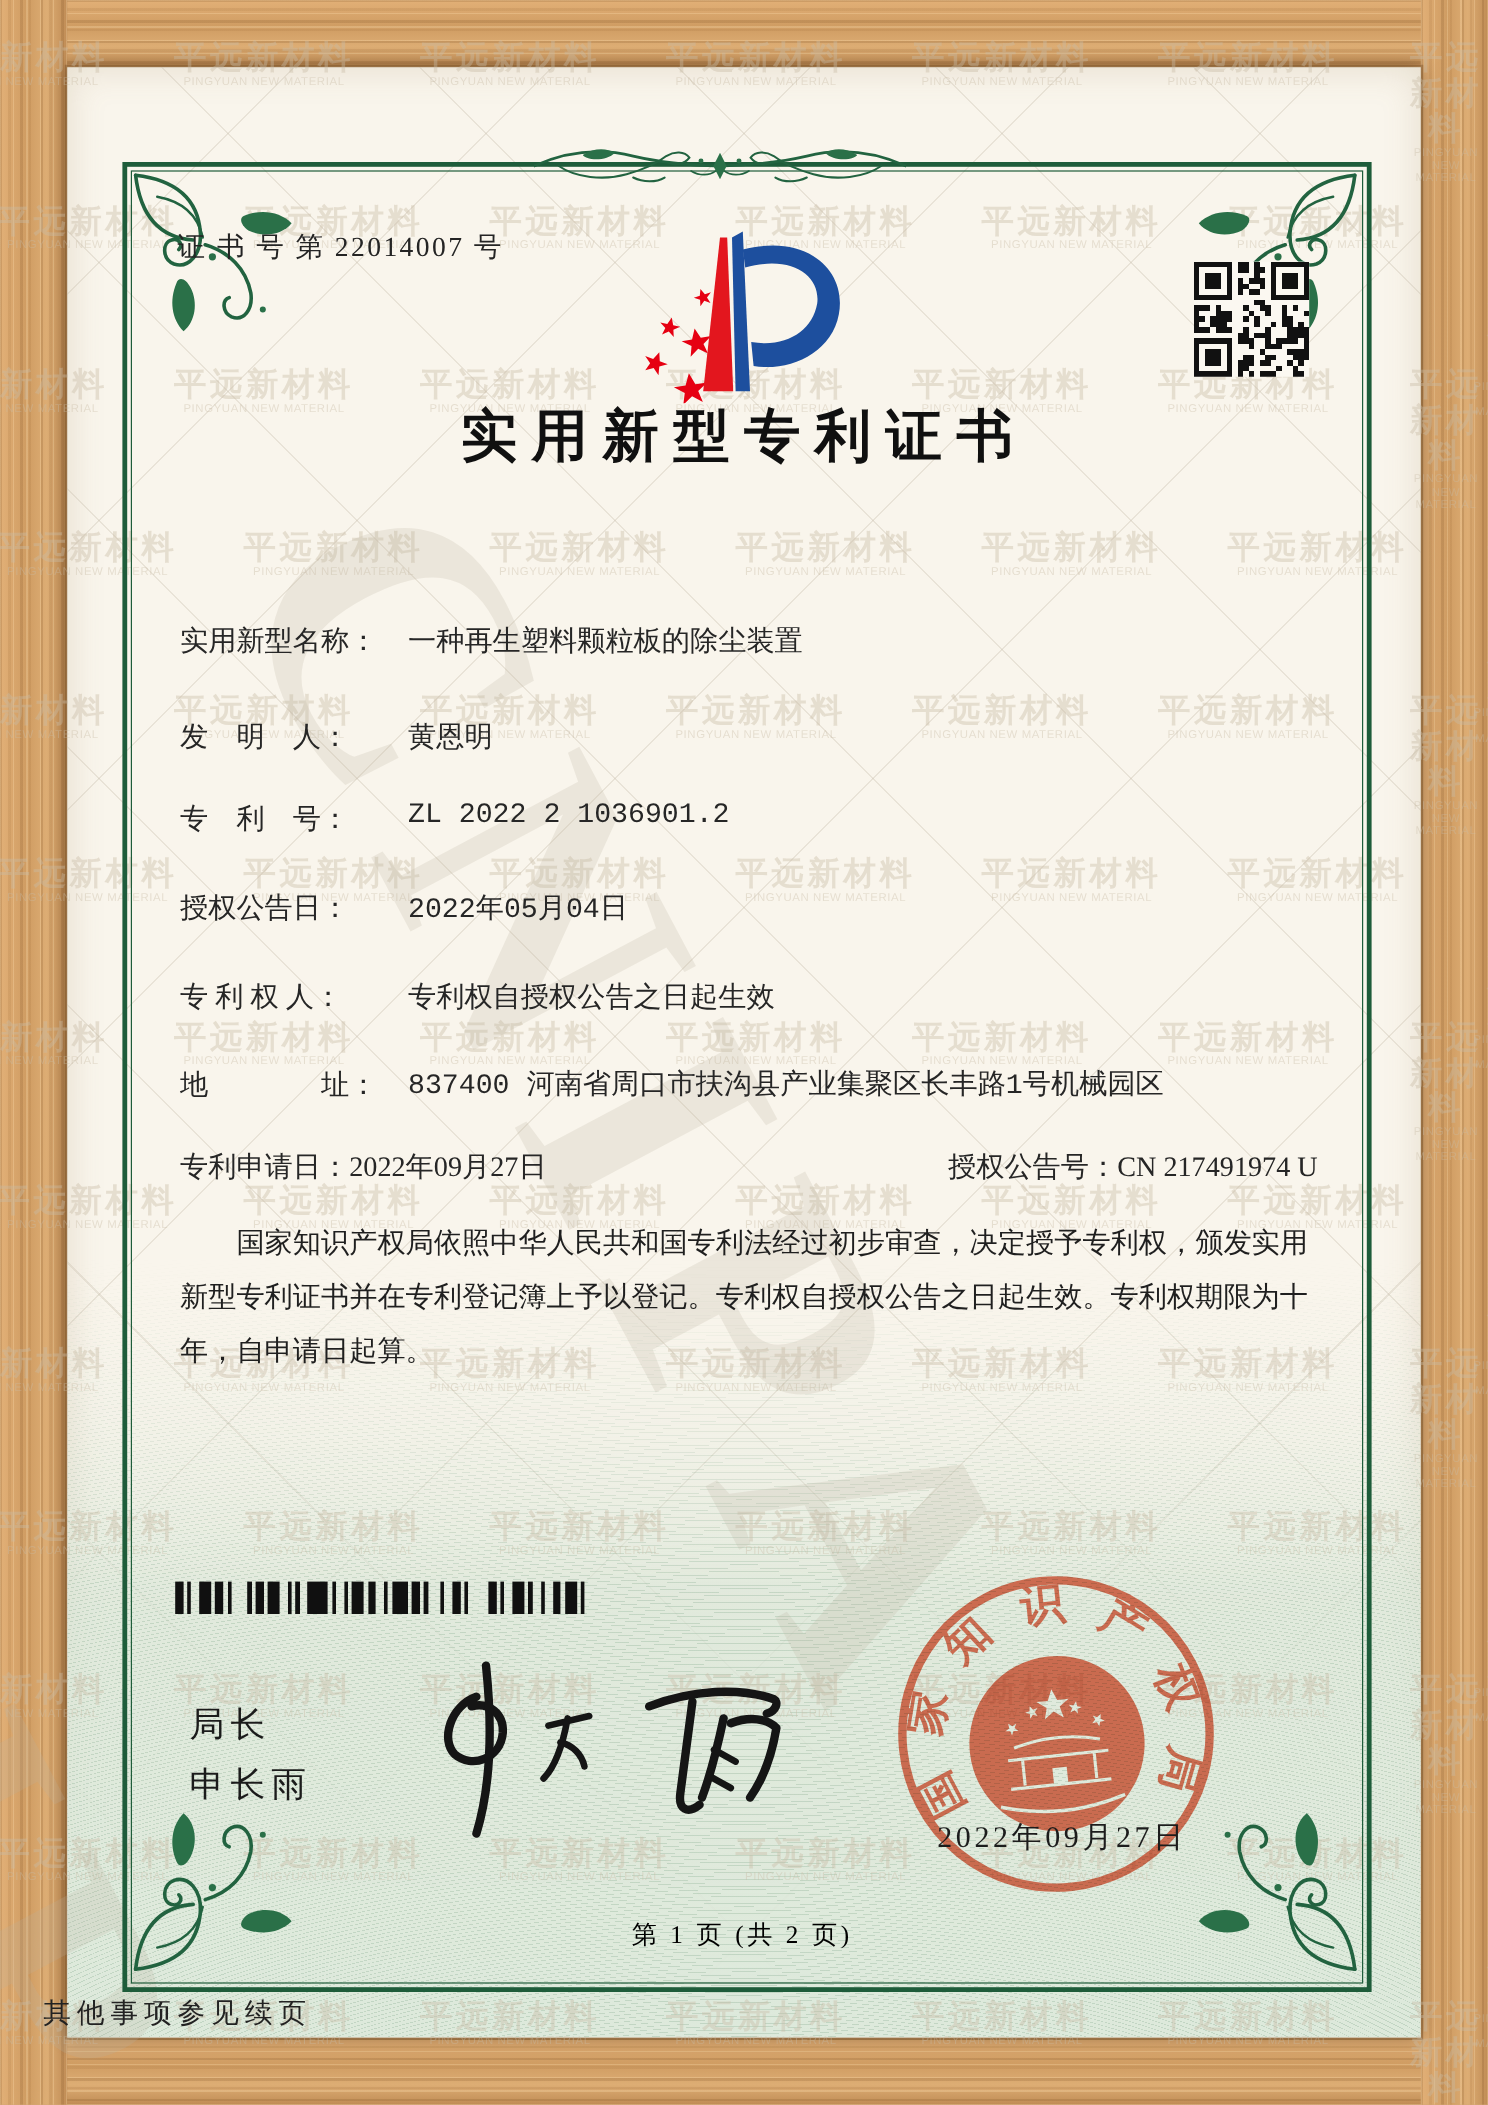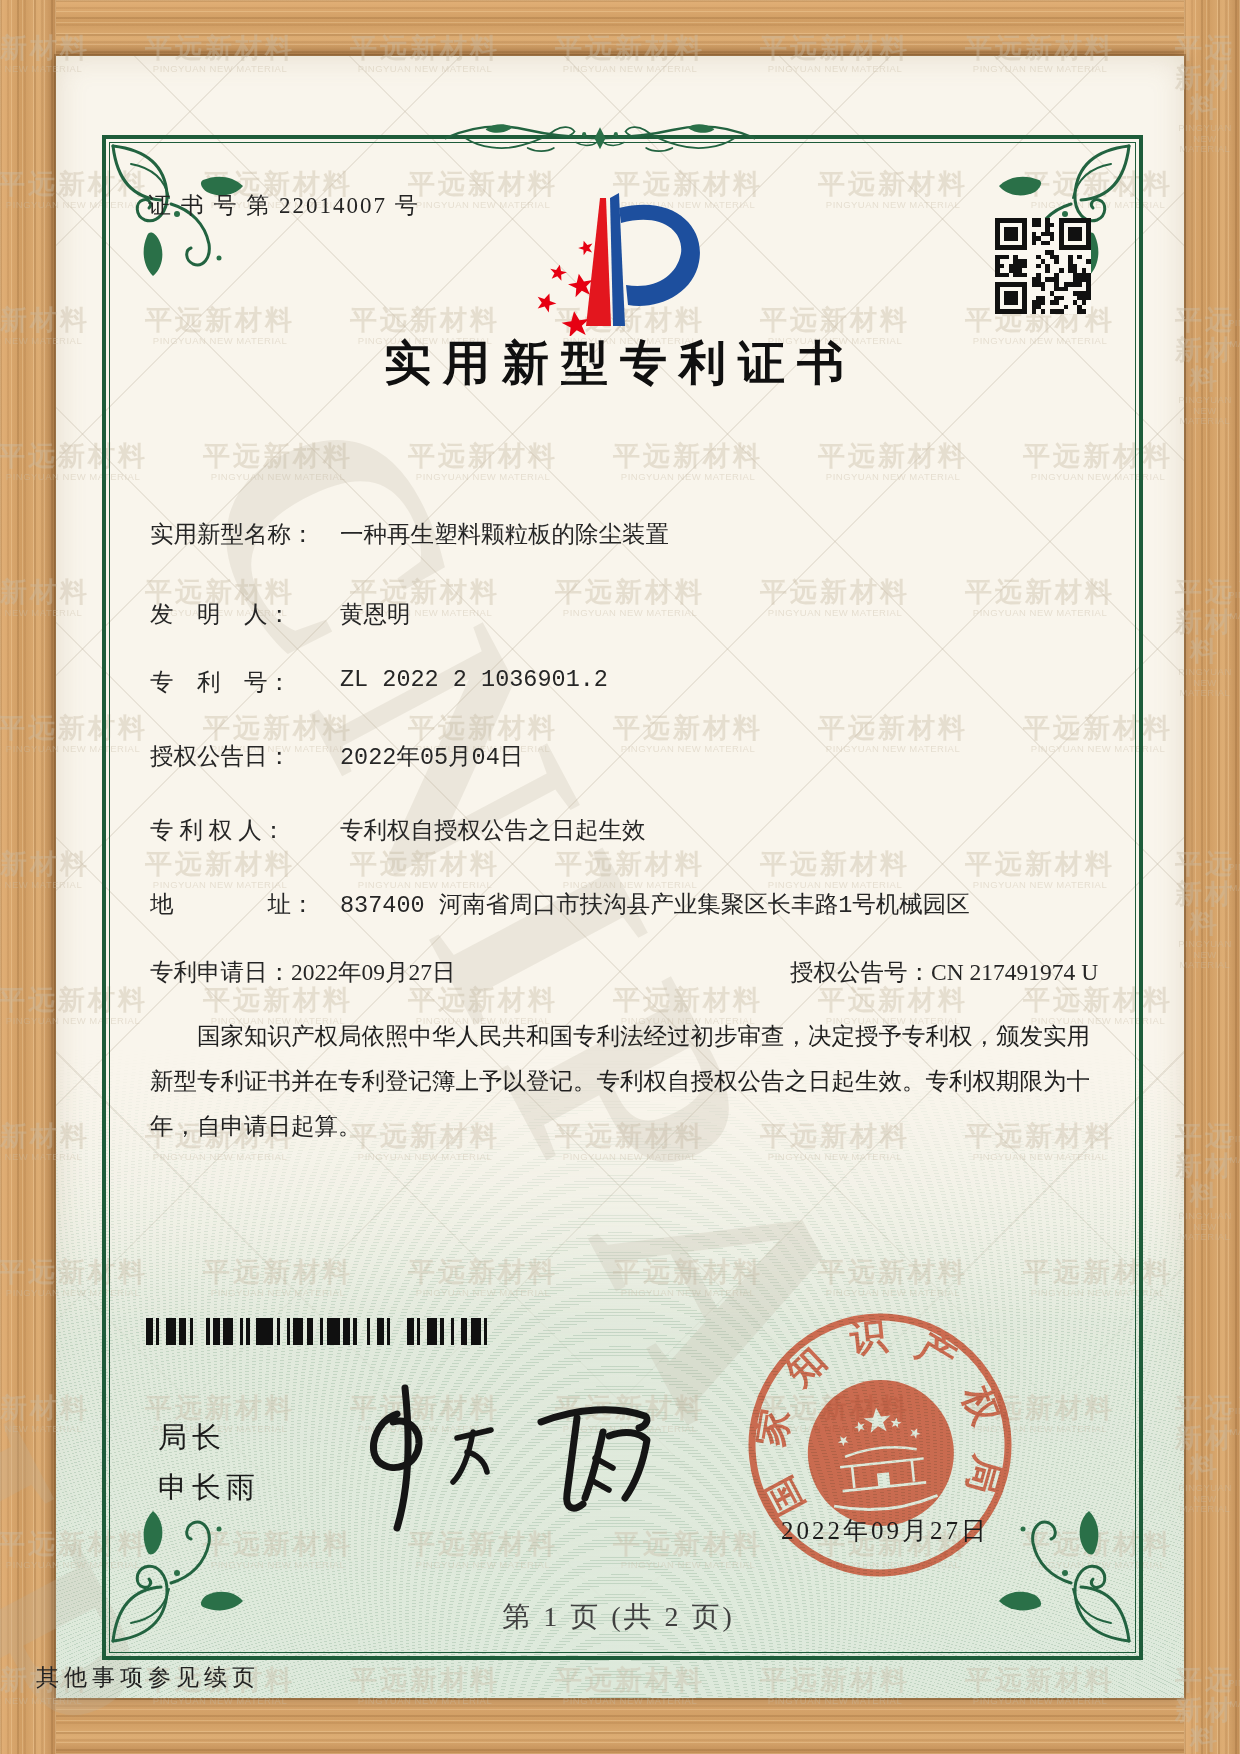--- a/index.html
+++ b/index.html
@@ -63,21 +63,21 @@
   .paras p{margin:0;text-indent:2em;}
   .barcode{position:absolute;left:146px;top:1318px;width:348px;height:27px;z-index:12;}
   .barcode span{position:absolute;top:0;bottom:0;background:#101010;}
   .director{position:absolute;left:158px;z-index:12;font-family:"Liberation Sans",sans-serif;
             font-size:29px;color:#1b1b1b;letter-spacing:5px;}
   .sig{position:absolute;left:345px;top:1378px;z-index:25;}
   .seal{position:absolute;left:738px;top:1303px;z-index:30;opacity:.92;mix-blend-mode:multiply;}
   .seal-date{position:absolute;left:760px;top:1514px;width:250px;z-index:31;text-align:center;
              font-size:25px;letter-spacing:3px;color:#1c1c1c;}
   .page-footer{position:absolute;left:102px;width:1033px;top:1598px;z-index:12;text-align:center;
-               font-size:28px;letter-spacing:3px;color:#404040;font-family:Liberation Serif, serif;}
+               font-size:21px;letter-spacing:3px;color:#000000;font-family:Liberation Serif, serif;}
   .note{position:absolute;left:0;right:0;top:1662px;z-index:12;text-align:left;
         font-size:23px;letter-spacing:5px;color:#222;padding-left:36px;}
 </style>
 </head>
 <body>
 
 <svg width="0" height="0" style="position:absolute" aria-hidden="true">
   <defs>
     <path id="star" d="M0,-10 L2.94,-3.09 10,-3.09 4.05,1.18 5.88,8.09 0,3.8 -5.88,8.09 -4.05,1.18 -10,-3.09 -2.94,-3.09 Z"></path>
     <g id="flo" fill="none" stroke="#226340" stroke-width="3" stroke-linecap="round">

